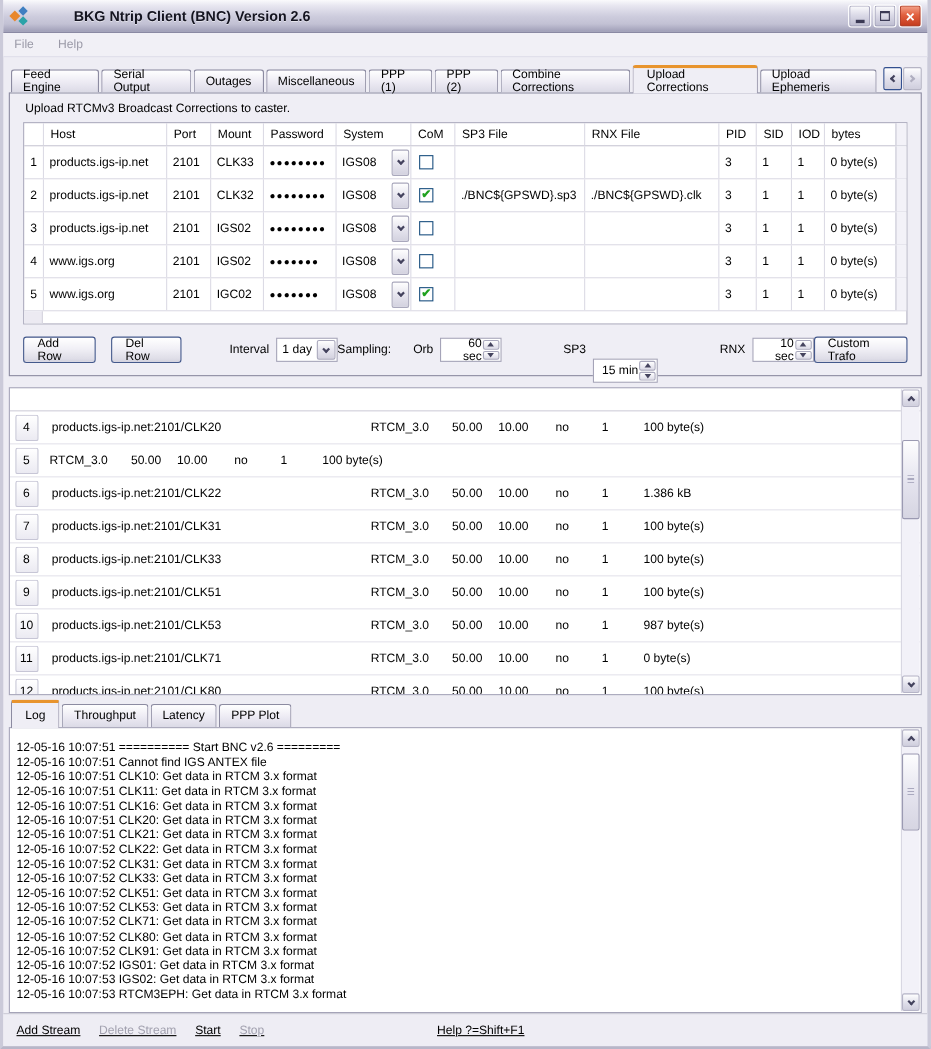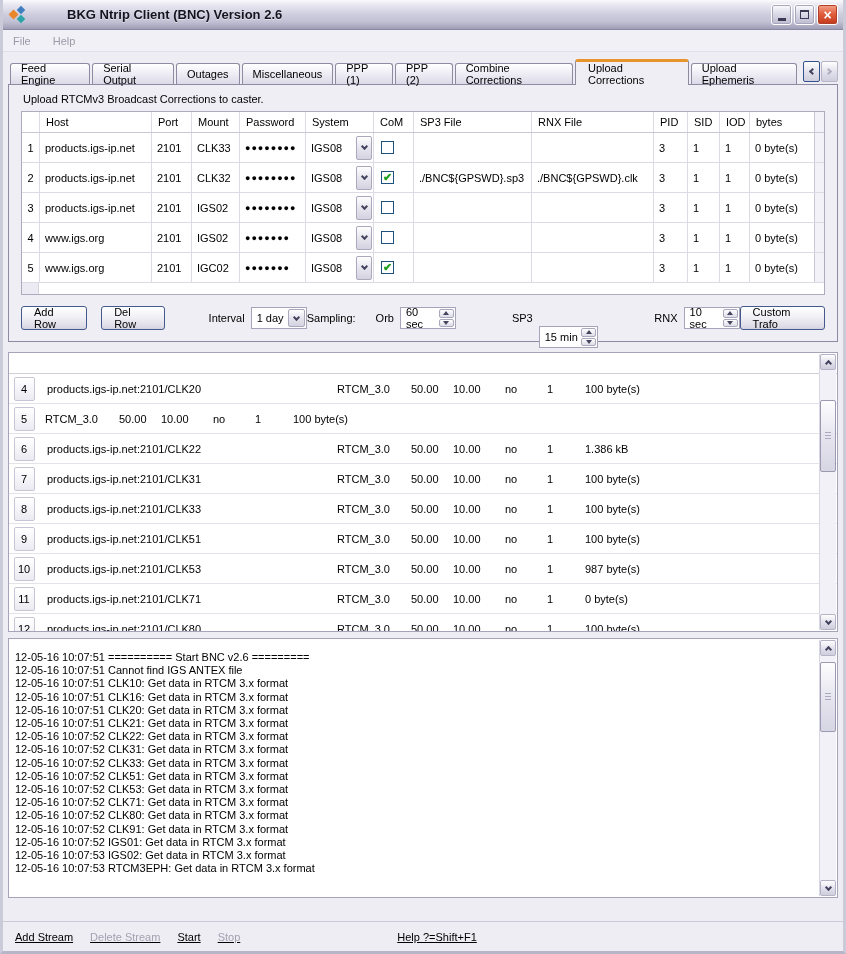--- a/index.html
+++ b/index.html
@@ -98,21 +98,21 @@
 
   
   .controls { margin:10px 12px 0; display:flex; align-items:center; height:26px; }
   .btn { height:24px; padding:0 12px; display:flex; align-items:center; border:1px solid #44598c; border-radius:3px;
     background:linear-gradient(180deg,#ffffff,#f1f0f6 45%,#dedde7 88%,#d1d0dd); }
   .lbl { margin:0 6px 0 0; }
   .ml14 { margin-left:14px; } .ml44 { margin-left:44px; } .ml36 { } .ml56 { margin-left:56px; }
   .combo { width:62px; height:22px; border:1px solid #a5a4b8; background:#fff; display:flex; align-items:center; }
   .combo-text { flex:1; padding-left:5px; }
   .combo .combo-btn { width:17px; height:18px; margin:1px; }
-  .spin { height:22px; border:1px solid #a5a4b8; background:#fff; display:flex; align-items:center; }
+  .spin { height:22px; border:1px solid #a5a4b8; background:#fff; display:flex; align-items:center;text-align:right; }
   .spin-text { flex:1; padding-left:5px; }
   .spin-btns { width:15px; height:18px; margin:1px; display:flex; flex-direction:column; gap:1px; }
   .spin-b { flex:1; border:1px solid #a9a8bc; border-radius:2px;
     background:linear-gradient(180deg,#fefefe,#dddce8); display:flex; align-items:center; justify-content:center; }
   .tri-up { width:0; height:0; border-left:3px solid transparent; border-right:3px solid transparent; border-bottom:4px solid #45445e; }
   .tri-down { width:0; height:0; border-left:3px solid transparent; border-right:3px solid transparent; border-top:4px solid #45445e; }
   .w62 { width:62px; } .w66 { width:66px;margin-top:38px; }
 
   
   .streams { margin-top:10px; flex:0 0 280px; border:1px solid #a5a4b8; background:#fff; position:relative; overflow:hidden; }
@@ -557,25 +557,42 @@
         <div class="sb-thumb" style="top:46px;height:72px;">
             <span class="sb-grip"></span>
           </div>
         <div class="sb-btn sb-down">
             <span class="chev chev-down"></span>
           </div>
       </div>
     </div>
 
     <div class="log-widget">
+      <div class="log-tabbar">
+        <div id="log-tabbar-tabs" style="display:flex;align-items:flex-end;">
+            <div class="tab active">
+    <span class="tab-label">Log</span>
+  </div>
+            <div class="tab">
+    <span class="tab-label">Throughput</span>
+  </div>
+            <div class="tab">
+    <span class="tab-label">Latency</span>
+  </div>
+            <div class="tab">
+    <span class="tab-label">PPP Plot</span>
+  </div>
+          </div>
+      </div>
       <div class="log-body">
         <div id="log-body">
             <div class="log-line">12-05-16 10:07:51 ========== Start BNC v2.6 =========</div>
             <div class="log-line">12-05-16 10:07:51 Cannot find IGS ANTEX file</div>
             <div class="log-line">12-05-16 10:07:51 CLK10: Get data in RTCM 3.x format</div>
+            <div class="log-line">12-05-16 10:07:51 CLK11: Get data in RTCM 3.x format</div>
             <div class="log-line">12-05-16 10:07:51 CLK16: Get data in RTCM 3.x format</div>
             <div class="log-line">12-05-16 10:07:51 CLK20: Get data in RTCM 3.x format</div>
             <div class="log-line">12-05-16 10:07:51 CLK21: Get data in RTCM 3.x format</div>
             <div class="log-line">12-05-16 10:07:52 CLK22: Get data in RTCM 3.x format</div>
             <div class="log-line">12-05-16 10:07:52 CLK31: Get data in RTCM 3.x format</div>
             <div class="log-line">12-05-16 10:07:52 CLK33: Get data in RTCM 3.x format</div>
             <div class="log-line">12-05-16 10:07:52 CLK51: Get data in RTCM 3.x format</div>
             <div class="log-line">12-05-16 10:07:52 CLK53: Get data in RTCM 3.x format</div>
             <div class="log-line">12-05-16 10:07:52 CLK71: Get data in RTCM 3.x format</div>
             <div class="log-line">12-05-16 10:07:52 CLK80: Get data in RTCM 3.x format</div>

